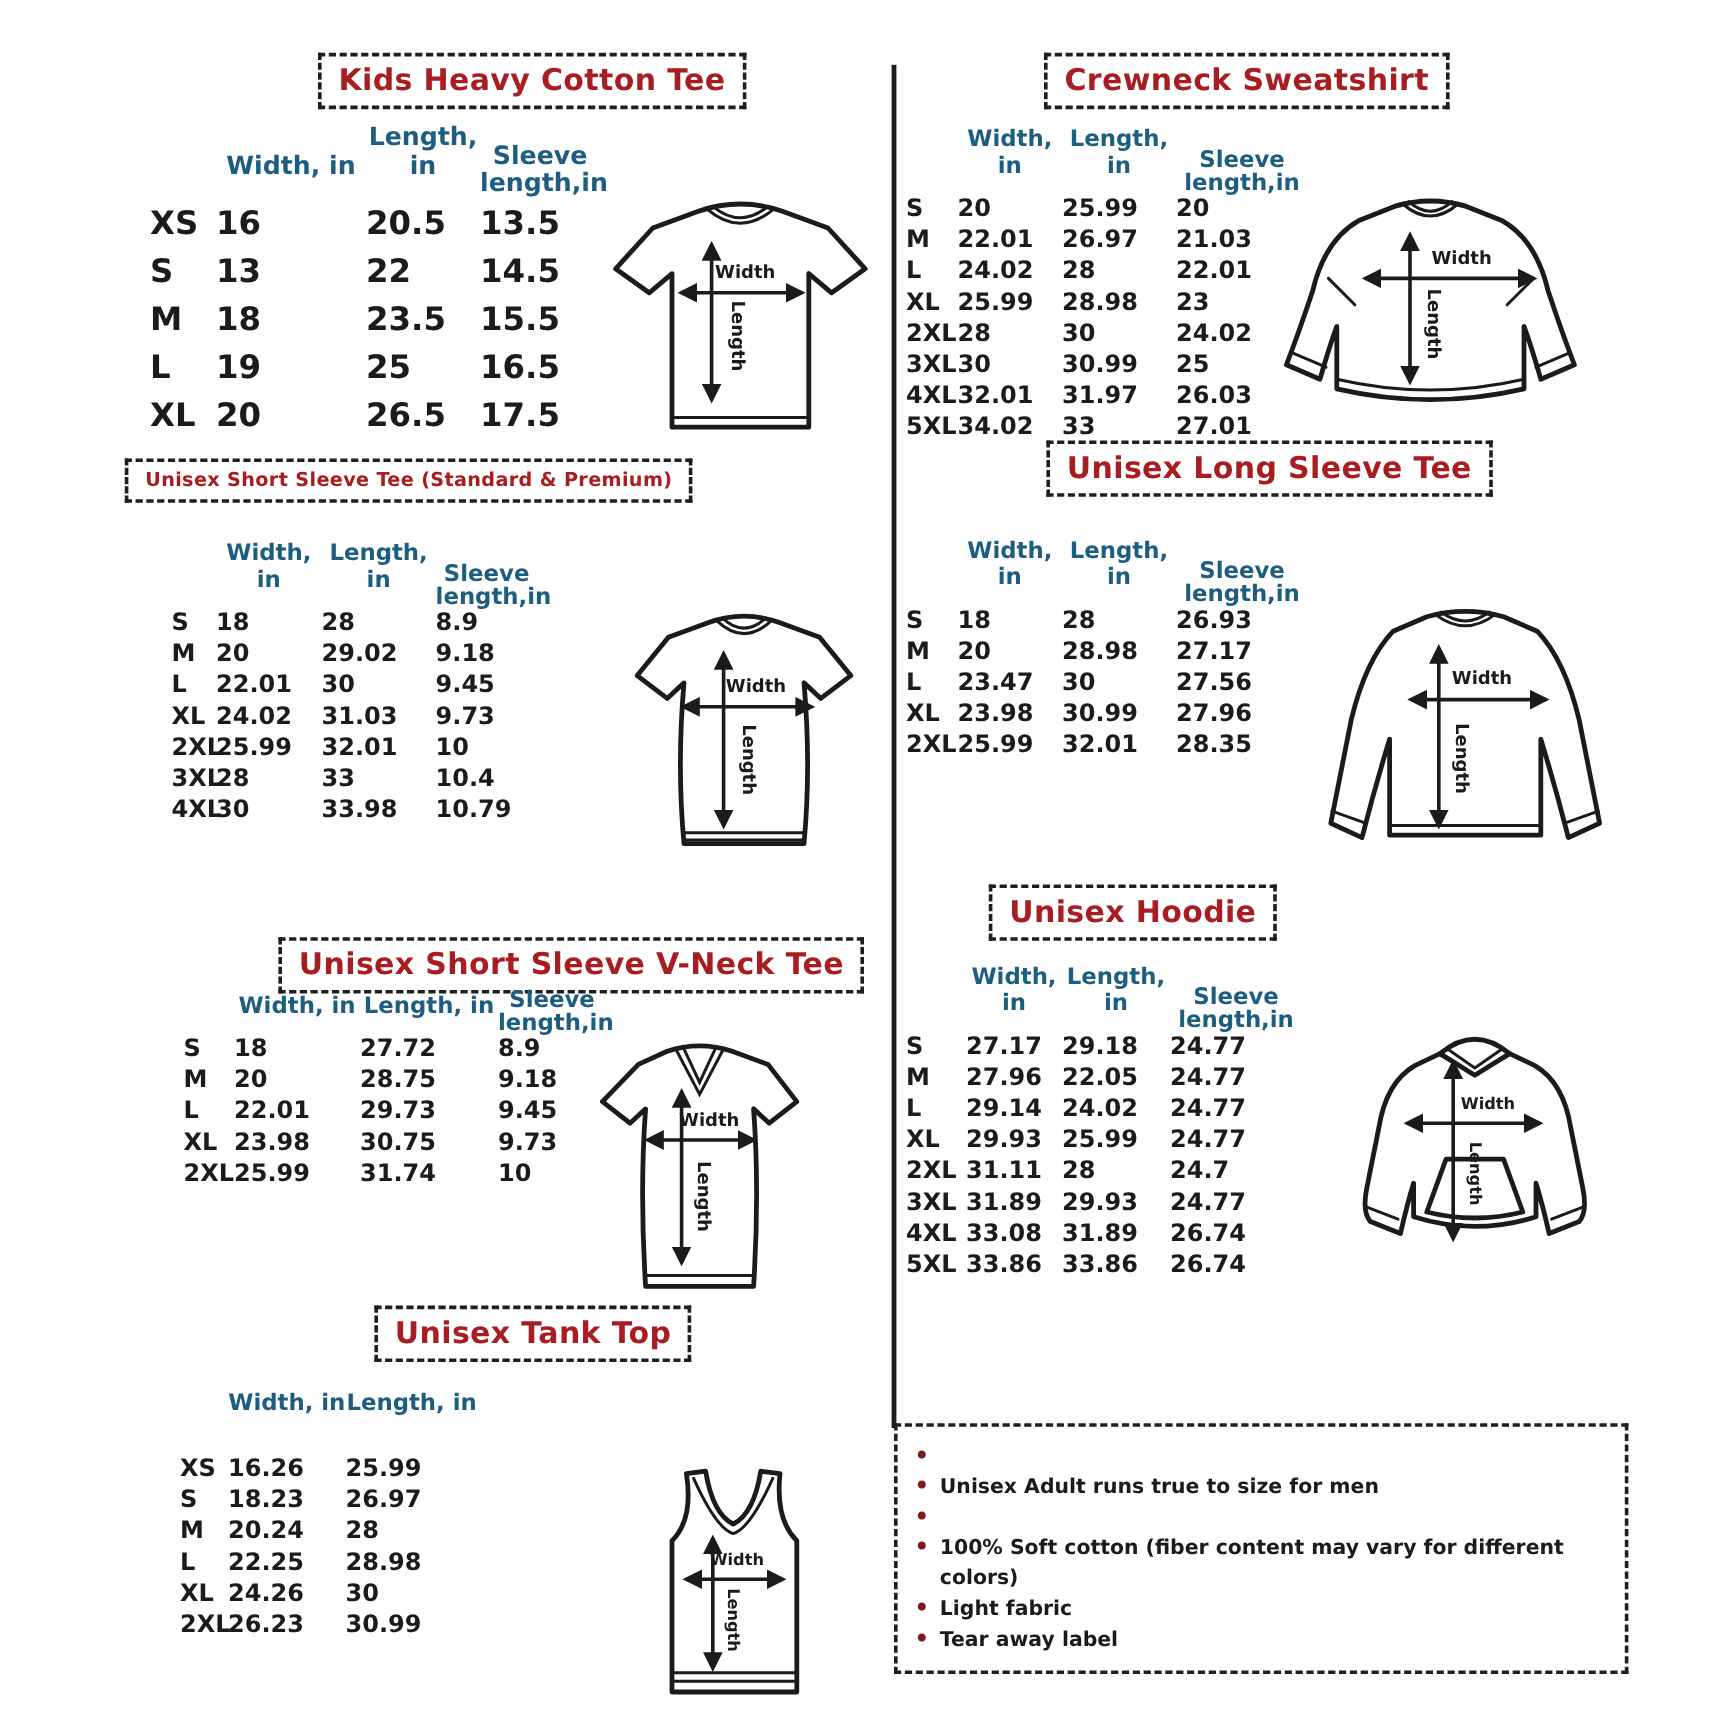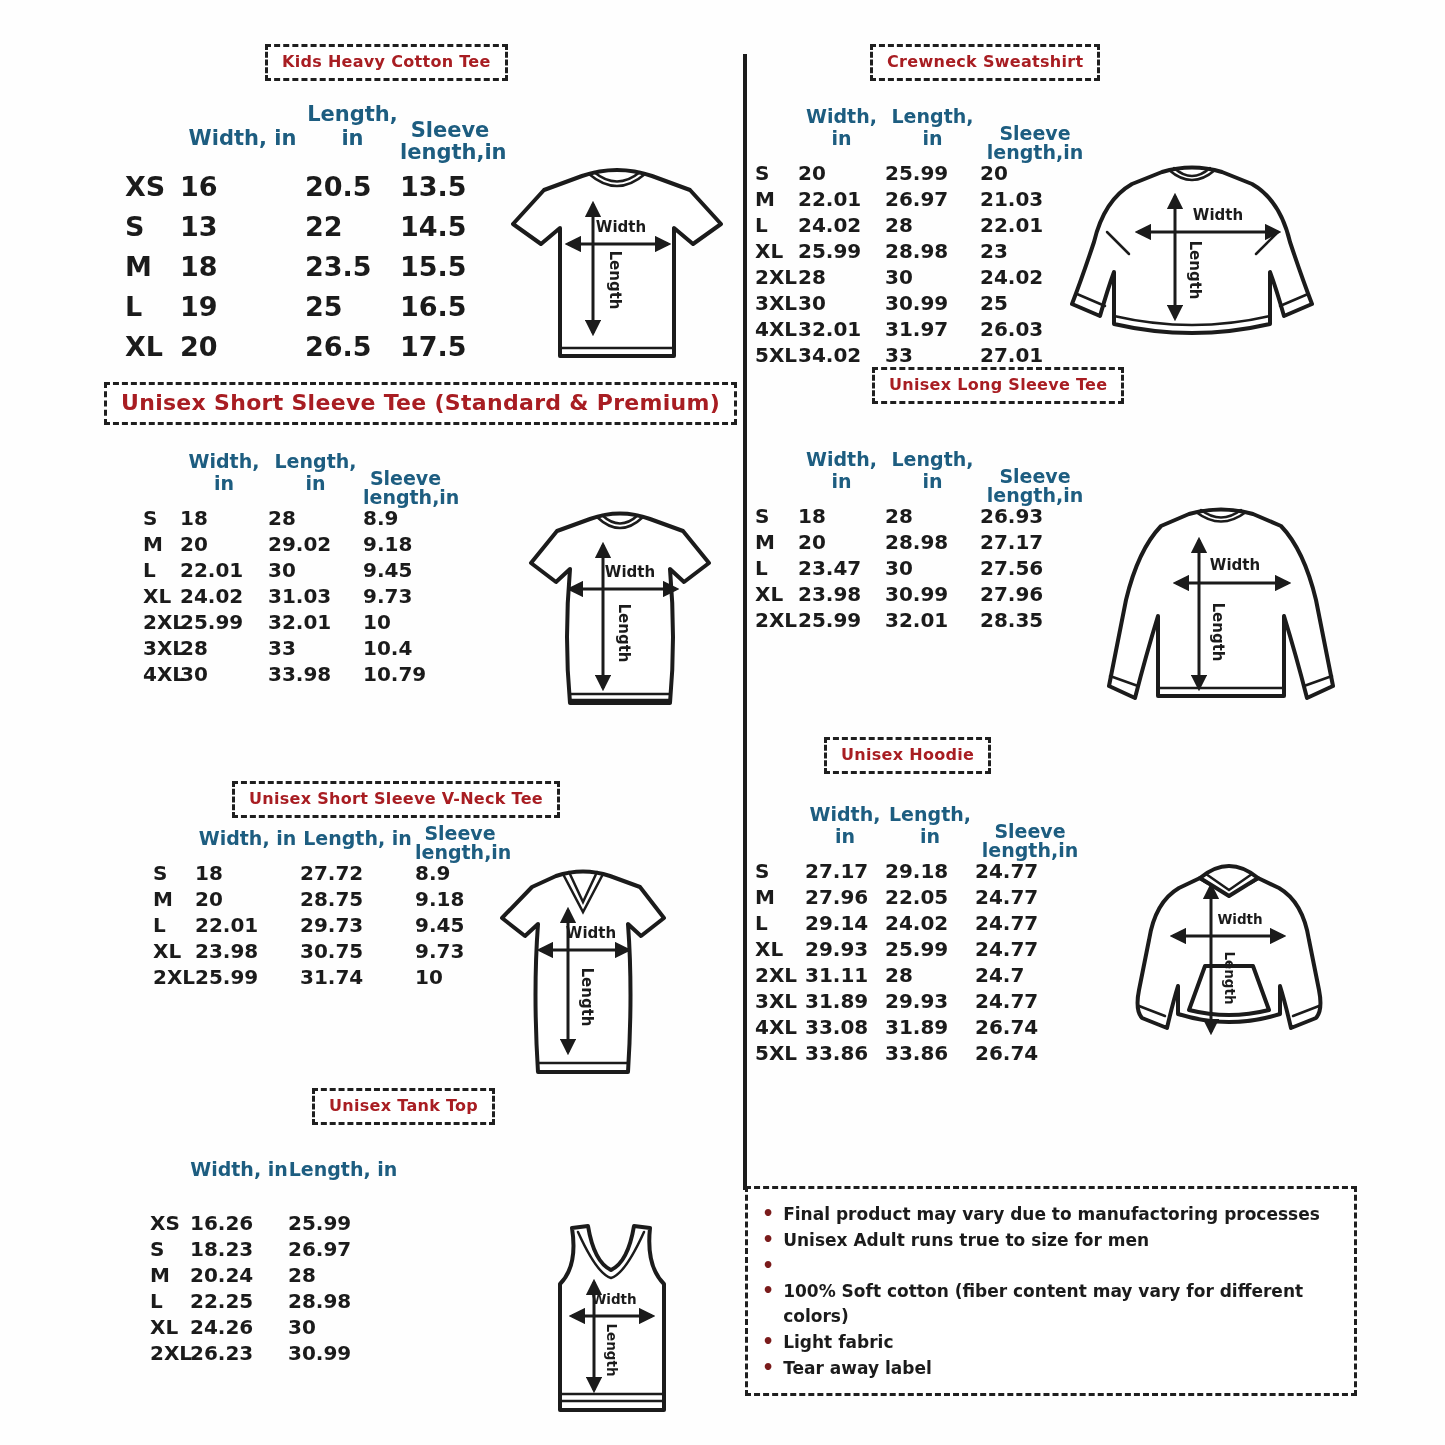--- a/index.html
+++ b/index.html
@@ -3,23 +3,23 @@
 <meta charset="utf-8">
 <style>
   html,body{margin:0;padding:0;background:#ffffff;}
   .canvas{
     position:relative;width:1445px;height:1445px;background:#fefefe;overflow:hidden;
     font-family:"DejaVu Sans",sans-serif;font-weight:bold;color:#1b1b1b;
   }
   .divider{position:absolute;left:743px;top:54px;width:4px;height:1136px;background:#1b1b1b;}
   .title-box{
     position:absolute;border:3px dashed #1f1f1f;background:#fff;color:#a81d22;
-    padding:5px 14px 7px;white-space:nowrap;font-size:16px;letter-spacing:.3px;
+    padding:5px 14px 7px;white-space:nowrap;font-size:25px;letter-spacing:.3px;
   }
-  .fs-sm{font-size:22px;}
+  .fs-sm{font-size:16px;}
   .table{position:absolute;}
   .thead{display:grid;align-items:end;color:#1d5d80;text-align:center;font-size:19px;}
   .thead .sleeve{white-space:pre-line;line-height:1.04;transform:translateY(14px);}
   .trow{display:grid;align-items:center;}
   .cell{text-align:left;}
   
   .g-kids .thead,.g-kids .trow{grid-template-columns:55px 125px 95px 100px;}
   .g-std .thead,.g-std .trow{grid-template-columns:37px 88px 95px 85px;}
   .g-vneck .thead,.g-vneck .trow{grid-template-columns:42px 105px 115px 90px;}
   .g-tank .thead,.g-tank .trow{grid-template-columns:40px 98px 110px;}
@@ -521,21 +521,20 @@
     <line class="arrow" x1="86" y1="36" x2="86" y2="182" marker-start="url(#mk7)" marker-end="url(#mk7)"></line>
     <line class="arrow" x1="48" y1="86" x2="158" y2="86" marker-start="url(#mk7)" marker-end="url(#mk7)"></line>
     <text x="115" y="74" text-anchor="middle" style="font-size:13.5px">Width</text>
     <text x="100" y="128" text-anchor="middle" style="font-size:13.5px" transform="rotate(90 100 128)">Length</text>
   </svg>
 
   <div class="notes">
     <div class="notes-list">
         <div class="note-row">
           <span class="note-bullet">•</span>
-          <span>Final product may vary due to manufactoring processes</span>
         </div>
         <div class="note-row">
           <span class="note-bullet">•</span>
           <span>Unisex Adult runs true to size for men</span>
         </div>
         <div class="note-row">
           <span class="note-bullet">•</span>
         </div>
         <div class="note-row">
           <span class="note-bullet">•</span>

